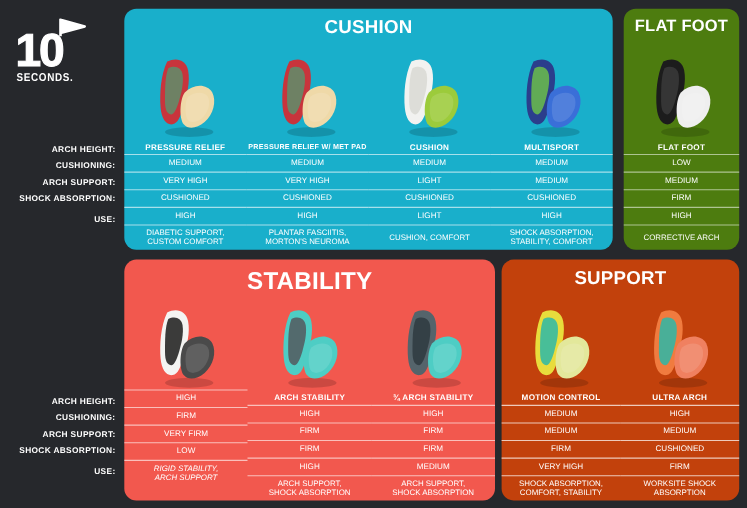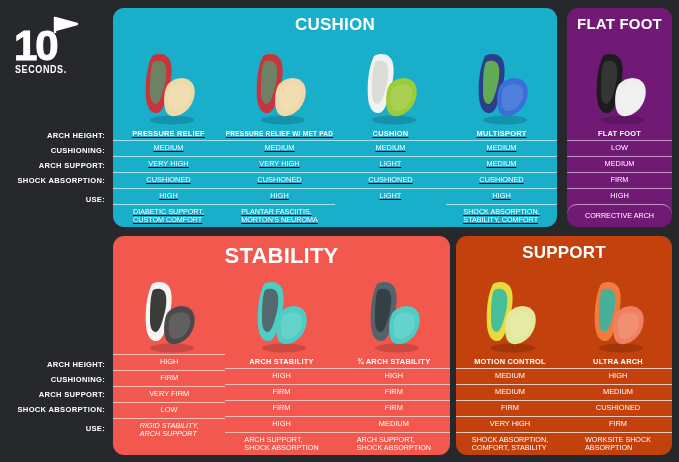--- a/index.html
+++ b/index.html
@@ -54,21 +54,21 @@
 
   .art{display:flex;align-items:flex-end;justify-content:center;}
 
   .prod-name{
     color:#ffffff;font-weight:bold;font-size:7.4px;
     text-align:center;letter-spacing:0.25px;
     display:flex;align-items:center;justify-content:center;
     white-space:nowrap;
   }
   .cell{
-    color:#ffffff;font-size:7.4px;
+    color:#ffffff;font-size:7.4px;text-align:center;
     display:flex;align-items:center;justify-content:center;
     border-top:1px solid rgba(255,255,255,0.55);
     line-height:1.12;
     white-space:pre-line;
     padding:0 2px;
   }
   .cell.use{font-size:7.2px;}
 
   
   .p-cushion .cell{border-top-color:rgba(255,255,255,0.62);}
@@ -105,21 +105,21 @@
   <div class="rail" id="rail-bottom" style="top:357px;">
       <div class="rlabel" style="height: 15px;">ARCH HEIGHT:</div>
       <div class="rlabel" style="height: 15px;">CUSHIONING:</div>
       <div class="rlabel" style="height: 15px;">ARCH SUPPORT:</div>
       <div class="rlabel" style="height: 15px;">SHOCK ABSORPTION:</div>
       <div class="rlabel" style="height: 22px;">USE:</div>
     </div>
 
   <div class="panel p-cushion" id="panel-cushion" style="left: 113px; top: 8px; width: 444px; height: 219px; background: rgb(25, 175, 203);">
       <div class="panel-title" style="position: absolute; left: 0px; right: 0px; top: 7px; font-size: 17px; text-align: center;">CUSHION</div>
-      <div class="cols" style="top: 30px; bottom: 0px; text-decoration: underline;">
+      <div class="cols" style="top: 30px; bottom: 0px;">
         <div class="col">
           <div class="art" style="height: 88px;">
             <div class="insole" style="width: 62px; height: 80px;"><svg width="62" height="80" viewBox="0 0 62 80">
                 <ellipse cx="34" cy="74" rx="22" ry="4.5" fill="rgba(0,0,0,0.16)"></ellipse>
                 <path d="M14 10 C22 6 31 8 33 18 C35 28 32 40 29 50 C26 60 24 66 19 67 C13 68 9 62 8 52 C7 40 8 22 14 10 Z" fill="#C8343C"></path>
                 <path d="M15 16 C21 13 27 15 28 22 C29 30 27 38 25 45 C23 52 21 57 18 58 C14 58 12 54 12 46 C12 35 12 23 15 16 Z" fill="#5E8F6B" opacity="0.85"></path>
                 <path d="M30 38 C38 30 50 30 55 38 C59 46 56 58 48 65 C41 71 33 72 29 67 C25 62 25 45 30 38 Z" fill="#EFD9A8"></path>
                 <path d="M33 42 C39 37 48 37 51 42 C54 48 51 57 45 62 C40 66 34 66 32 62 C30 57 30 46 33 42 Z" fill="rgba(255,255,255,0.12)"></path>
               </svg></div>
           </div>
@@ -157,20 +157,21 @@
                 <path d="M15 16 C21 13 27 15 28 22 C29 30 27 38 25 45 C23 52 21 57 18 58 C14 58 12 54 12 46 C12 35 12 23 15 16 Z" fill="#D9D9D4" opacity="0.85"></path>
                 <path d="M30 38 C38 30 50 30 55 38 C59 46 56 58 48 65 C41 71 33 72 29 67 C25 62 25 45 30 38 Z" fill="#9CCB3B"></path>
                 <path d="M33 42 C39 37 48 37 51 42 C54 48 51 57 45 62 C40 66 34 66 32 62 C30 57 30 46 33 42 Z" fill="rgba(255,255,255,0.12)"></path>
               </svg></div>
           </div>
           <div class="prod-name" style="height: 14px;">CUSHION</div>
           <div class="cell" style="height: 15px;">MEDIUM</div>
           <div class="cell" style="height: 15px;">LIGHT</div>
           <div class="cell" style="height: 15px;">CUSHIONED</div>
           <div class="cell" style="height: 15px;">LIGHT</div>
+          <div class="cell use" style="height: 22px;">CUSHION, COMFORT</div>
         </div>
         <div class="col">
           <div class="art" style="height: 88px;">
             <div class="insole" style="width: 62px; height: 80px;"><svg width="62" height="80" viewBox="0 0 62 80">
                 <ellipse cx="34" cy="74" rx="22" ry="4.5" fill="rgba(0,0,0,0.16)"></ellipse>
                 <path d="M14 10 C22 6 31 8 33 18 C35 28 32 40 29 50 C26 60 24 66 19 67 C13 68 9 62 8 52 C7 40 8 22 14 10 Z" fill="#2B3E8C"></path>
                 <path d="M15 16 C21 13 27 15 28 22 C29 30 27 38 25 45 C23 52 21 57 18 58 C14 58 12 54 12 46 C12 35 12 23 15 16 Z" fill="#6BBE4B" opacity="0.85"></path>
                 <path d="M30 38 C38 30 50 30 55 38 C59 46 56 58 48 65 C41 71 33 72 29 67 C25 62 25 45 30 38 Z" fill="#3A6FD8"></path>
                 <path d="M33 42 C39 37 48 37 51 42 C54 48 51 57 45 62 C40 66 34 66 32 62 C30 57 30 46 33 42 Z" fill="rgba(255,255,255,0.12)"></path>
               </svg></div>
@@ -179,39 +180,39 @@
           <div class="cell" style="height: 15px;">MEDIUM</div>
           <div class="cell" style="height: 15px;">MEDIUM</div>
           <div class="cell" style="height: 15px;">CUSHIONED</div>
           <div class="cell" style="height: 15px;">HIGH</div>
           <div class="cell use" style="height: 22px;">SHOCK ABSORPTION,
 STABILITY, COMFORT</div>
         </div>
       </div>
     </div>
 
-  <div class="panel p-flat" id="panel-flat-foot" style="left: 567px; top: 8px; width: 105px; height: 219px; background: #701a75;">
+  <div class="panel p-flat" id="panel-flat-foot" style="left: 567px; top: 8px; width: 105px; height: 219px; background: #4d7c0f;">
       <div class="panel-title" style="position: absolute; left: 0px; right: 0px; top: 7px; font-size: 15px;">FLAT FOOT</div>
       <div class="cols" style="top: 30px; bottom: 0px;">
         <div class="col">
           <div class="art" style="height: 88px;">
             <div class="insole" style="width: 62px; height: 80px;"><svg width="62" height="80" viewBox="0 0 62 80">
                 <ellipse cx="34" cy="74" rx="22" ry="4.5" fill="rgba(0,0,0,0.16)"></ellipse>
                 <path d="M14 10 C22 6 31 8 33 18 C35 28 32 40 29 50 C26 60 24 66 19 67 C13 68 9 62 8 52 C7 40 8 22 14 10 Z" fill="#1C1C1C"></path>
                 <path d="M15 16 C21 13 27 15 28 22 C29 30 27 38 25 45 C23 52 21 57 18 58 C14 58 12 54 12 46 C12 35 12 23 15 16 Z" fill="#3A3A3A" opacity="0.85"></path>
                 <path d="M30 38 C38 30 50 30 55 38 C59 46 56 58 48 65 C41 71 33 72 29 67 C25 62 25 45 30 38 Z" fill="#EFEFEF"></path>
                 <path d="M33 42 C39 37 48 37 51 42 C54 48 51 57 45 62 C40 66 34 66 32 62 C30 57 30 46 33 42 Z" fill="rgba(255,255,255,0.12)"></path>
               </svg></div>
           </div>
           <div class="prod-name" style="height: 14px;">FLAT FOOT</div>
           <div class="cell" style="height: 15px;">LOW</div>
           <div class="cell" style="height: 15px;">MEDIUM</div>
           <div class="cell" style="height: 15px;">FIRM</div>
           <div class="cell" style="height: 15px;">HIGH</div>
-          <div class="cell use" style="height: 22px; border-radius: 10px;">CORRECTIVE ARCH</div>
+          <div class="cell use" style="height: 22px;">CORRECTIVE ARCH</div>
         </div>
       </div>
     </div>
 
   <div class="panel p-stab" id="panel-stability" style="left: 113px; top: 236px; width: 337px; height: 219px; background: rgb(242, 88, 78);">
       <div class="panel-title" style="position: absolute; left: 0px; right: 0px; top: 7px; font-size: 22px; text-align: center;">STABILITY</div>
       <div class="cols" style="top: 30px; bottom: 0px;">
         <div class="col">
           <div class="art" style="height: 88px;">
             <div class="insole" style="width: 62px; height: 80px;"><svg width="62" height="80" viewBox="0 0 62 80">

